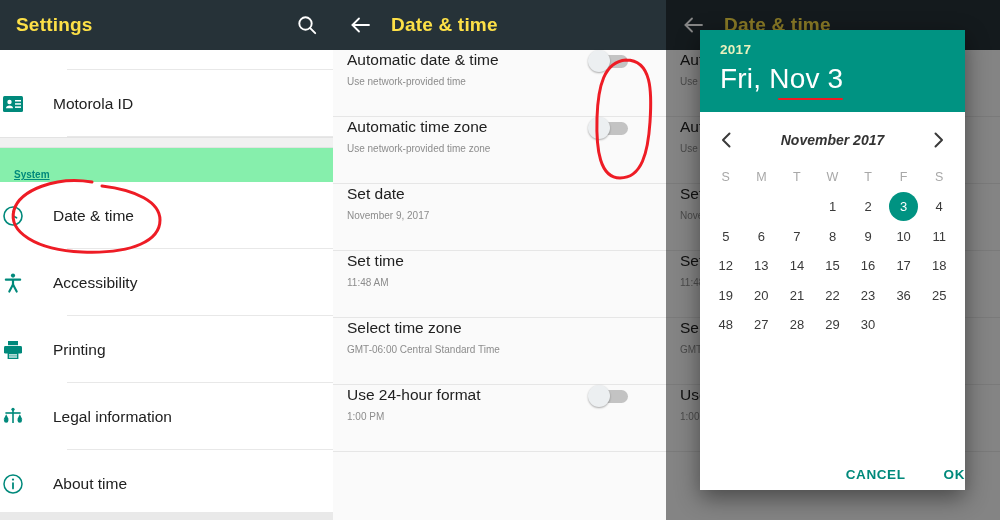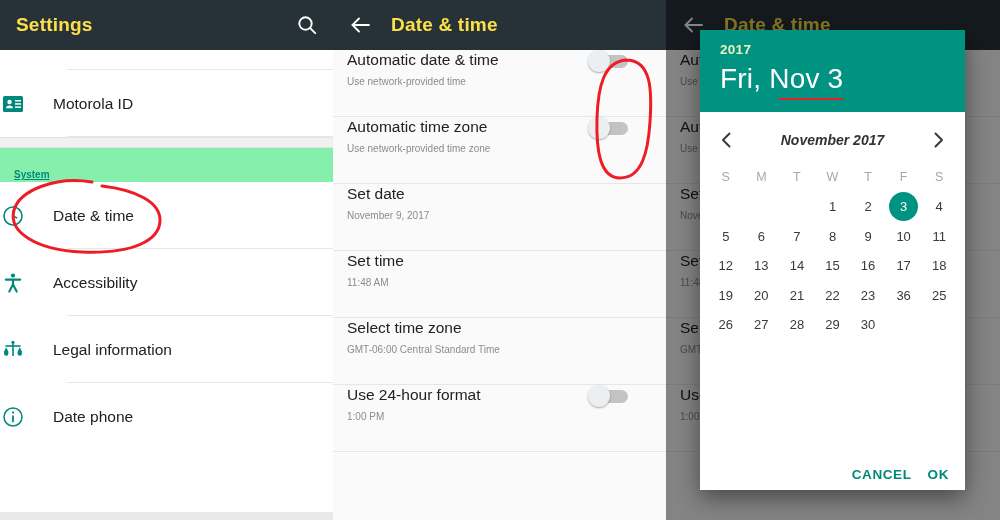--- a/index.html
+++ b/index.html
@@ -296,22 +296,21 @@
     background: #009382;
     color: #ffffff;
   }
 
   .dlg-actions {
     position: absolute;
     left: 0; right: 0; bottom: 8px;
     display: flex;
     justify-content: flex-end;
     align-items: center;
-    padding-right: 16px;
-    gap: 16px;
+    gap: 38px;
   }
   .dlg-actions .txt-btn {
     font-size: 13.5px;
     font-weight: bold;
     color: #00897b;
     letter-spacing: 0.6px;
   }
 
   
   .ink {
@@ -383,20 +382,33 @@
             <rect x="2.8" y="6.6" width="16.4" height="2.1" rx="1" fill="#00897b"></rect>
             <rect x="9.9" y="7" width="2.2" height="7" fill="#00897b"></rect>
             <path d="M11 12.5 L7.3 19.6" stroke="#00897b" stroke-width="2.1" stroke-linecap="round"></path>
             <path d="M11 12.5 L14.7 19.6" stroke="#00897b" stroke-width="2.1" stroke-linecap="round"></path>
           </svg>
         </div>
         <div class="sl-label">Accessibility</div>
         <div class="sl-divider"></div>
       </div>
 
+      <div class="sl-row">
+        <div class="ic">
+          <svg width="22" height="20" viewBox="0 0 22 20">
+            <rect x="6" y="1" width="10" height="4.2" fill="#00897b"></rect>
+            <rect x="2" y="6" width="18" height="7.6" rx="1.4" fill="#00897b"></rect>
+            <rect x="5.6" y="13" width="10.8" height="6" fill="#00897b"></rect>
+            <rect x="7" y="14.3" width="8" height="1.2" fill="#ffffff"></rect>
+            <rect x="7" y="16.4" width="8" height="1.2" fill="#ffffff"></rect>
+          </svg>
+        </div>
+        <div class="sl-label">Printing</div>
+        <div class="sl-divider"></div>
+      </div>
 
       <div class="sl-row">
         <div class="ic">
           <svg width="22" height="20" viewBox="0 0 22 20">
             <rect x="10.2" y="2" width="1.6" height="14" fill="#00897b"></rect>
             <rect x="3.4" y="5.2" width="15.2" height="1.6" fill="#00897b"></rect>
             <circle cx="11" cy="2.3" r="1.6" fill="#00897b"></circle>
             <path d="M4.2 7.2 L1.6 12.4 h5.2 z" fill="#00897b"></path>
             <path d="M17.8 7.2 L15.2 12.4 h5.2 z" fill="#00897b"></path>
             <circle cx="4.2" cy="13.6" r="2.2" fill="#00897b"></circle>
@@ -408,21 +420,21 @@
       </div>
 
       <div class="sl-row">
         <div class="ic">
           <svg width="22" height="22" viewBox="0 0 22 22">
             <circle cx="11" cy="11" r="9" fill="none" stroke="#00897b" stroke-width="1.5"></circle>
             <circle cx="11" cy="6.6" r="1.15" fill="#00897b"></circle>
             <rect x="10.1" y="9.2" width="1.8" height="7.2" rx="0.8" fill="#00897b"></rect>
           </svg>
         </div>
-        <div class="sl-label">Date phone</div>
+        <div class="sl-label">About time</div>
       </div>
 
       <div class="bottom-stub"></div>
     </div>
   </div>
 
   <div class="panel panel-mid">
 
     <div class="appbar">
       <div class="back-arrow">
@@ -678,21 +690,21 @@
           <div class="day">
             <span>23</span>
           </div>
           <div class="day">
             <span>36</span>
           </div>
           <div class="day">
             <span>25</span>
           </div>
           <div class="day">
-            <span>26</span>
+            <span>48</span>
           </div>
           <div class="day">
             <span>27</span>
           </div>
           <div class="day">
             <span>28</span>
           </div>
           <div class="day">
             <span>29</span>
           </div>

